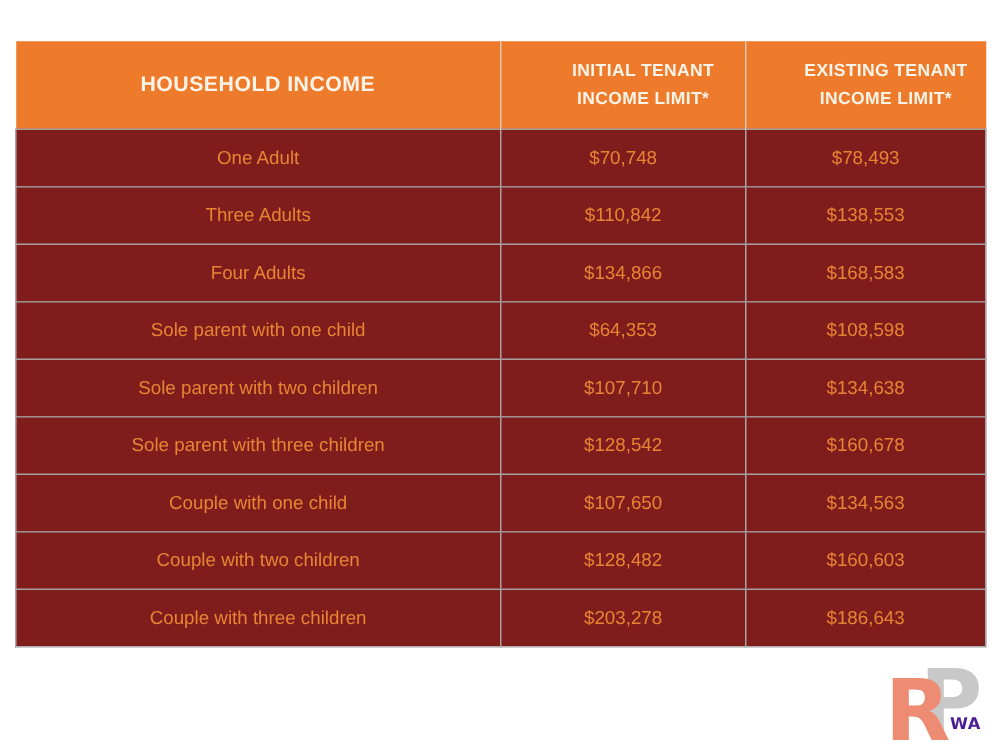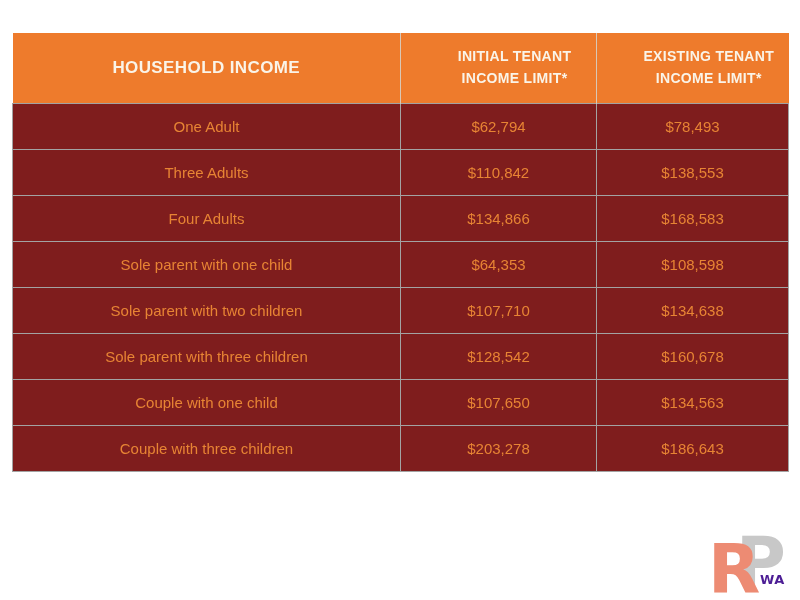--- a/index.html
+++ b/index.html
@@ -96,21 +96,21 @@
         </th>
         <th class="h-sub divided">
           <div>EXISTING TENANT</div>
           <div>INCOME LIMIT*</div>
         </th>
       </tr>
     </thead>
     <tbody>
       <tr>
         <td>One Adult</td>
-        <td>$62,794</td>
+        <td>$70,748</td>
         <td>$78,493</td>
       </tr>
       <tr>
         <td>Three Adults</td>
         <td>$110,842</td>
         <td>$138,553</td>
       </tr>
       <tr>
         <td>Four Adults</td>
         <td>$134,866</td>
@@ -130,20 +130,25 @@
         <td>Sole parent with three children</td>
         <td>$128,542</td>
         <td>$160,678</td>
       </tr>
       <tr>
         <td>Couple with one child</td>
         <td>$107,650</td>
         <td>$134,563</td>
       </tr>
       <tr>
+        <td>Couple with two children</td>
+        <td>$128,482</td>
+        <td>$160,603</td>
+      </tr>
+      <tr>
         <td>Couple with three children</td>
         <td>$203,278</td>
         <td>$186,643</td>
       </tr>
     </tbody>
   </table>
 </div>
 
 <div class="watermark">
   <span class="letter letter-p">P</span>

